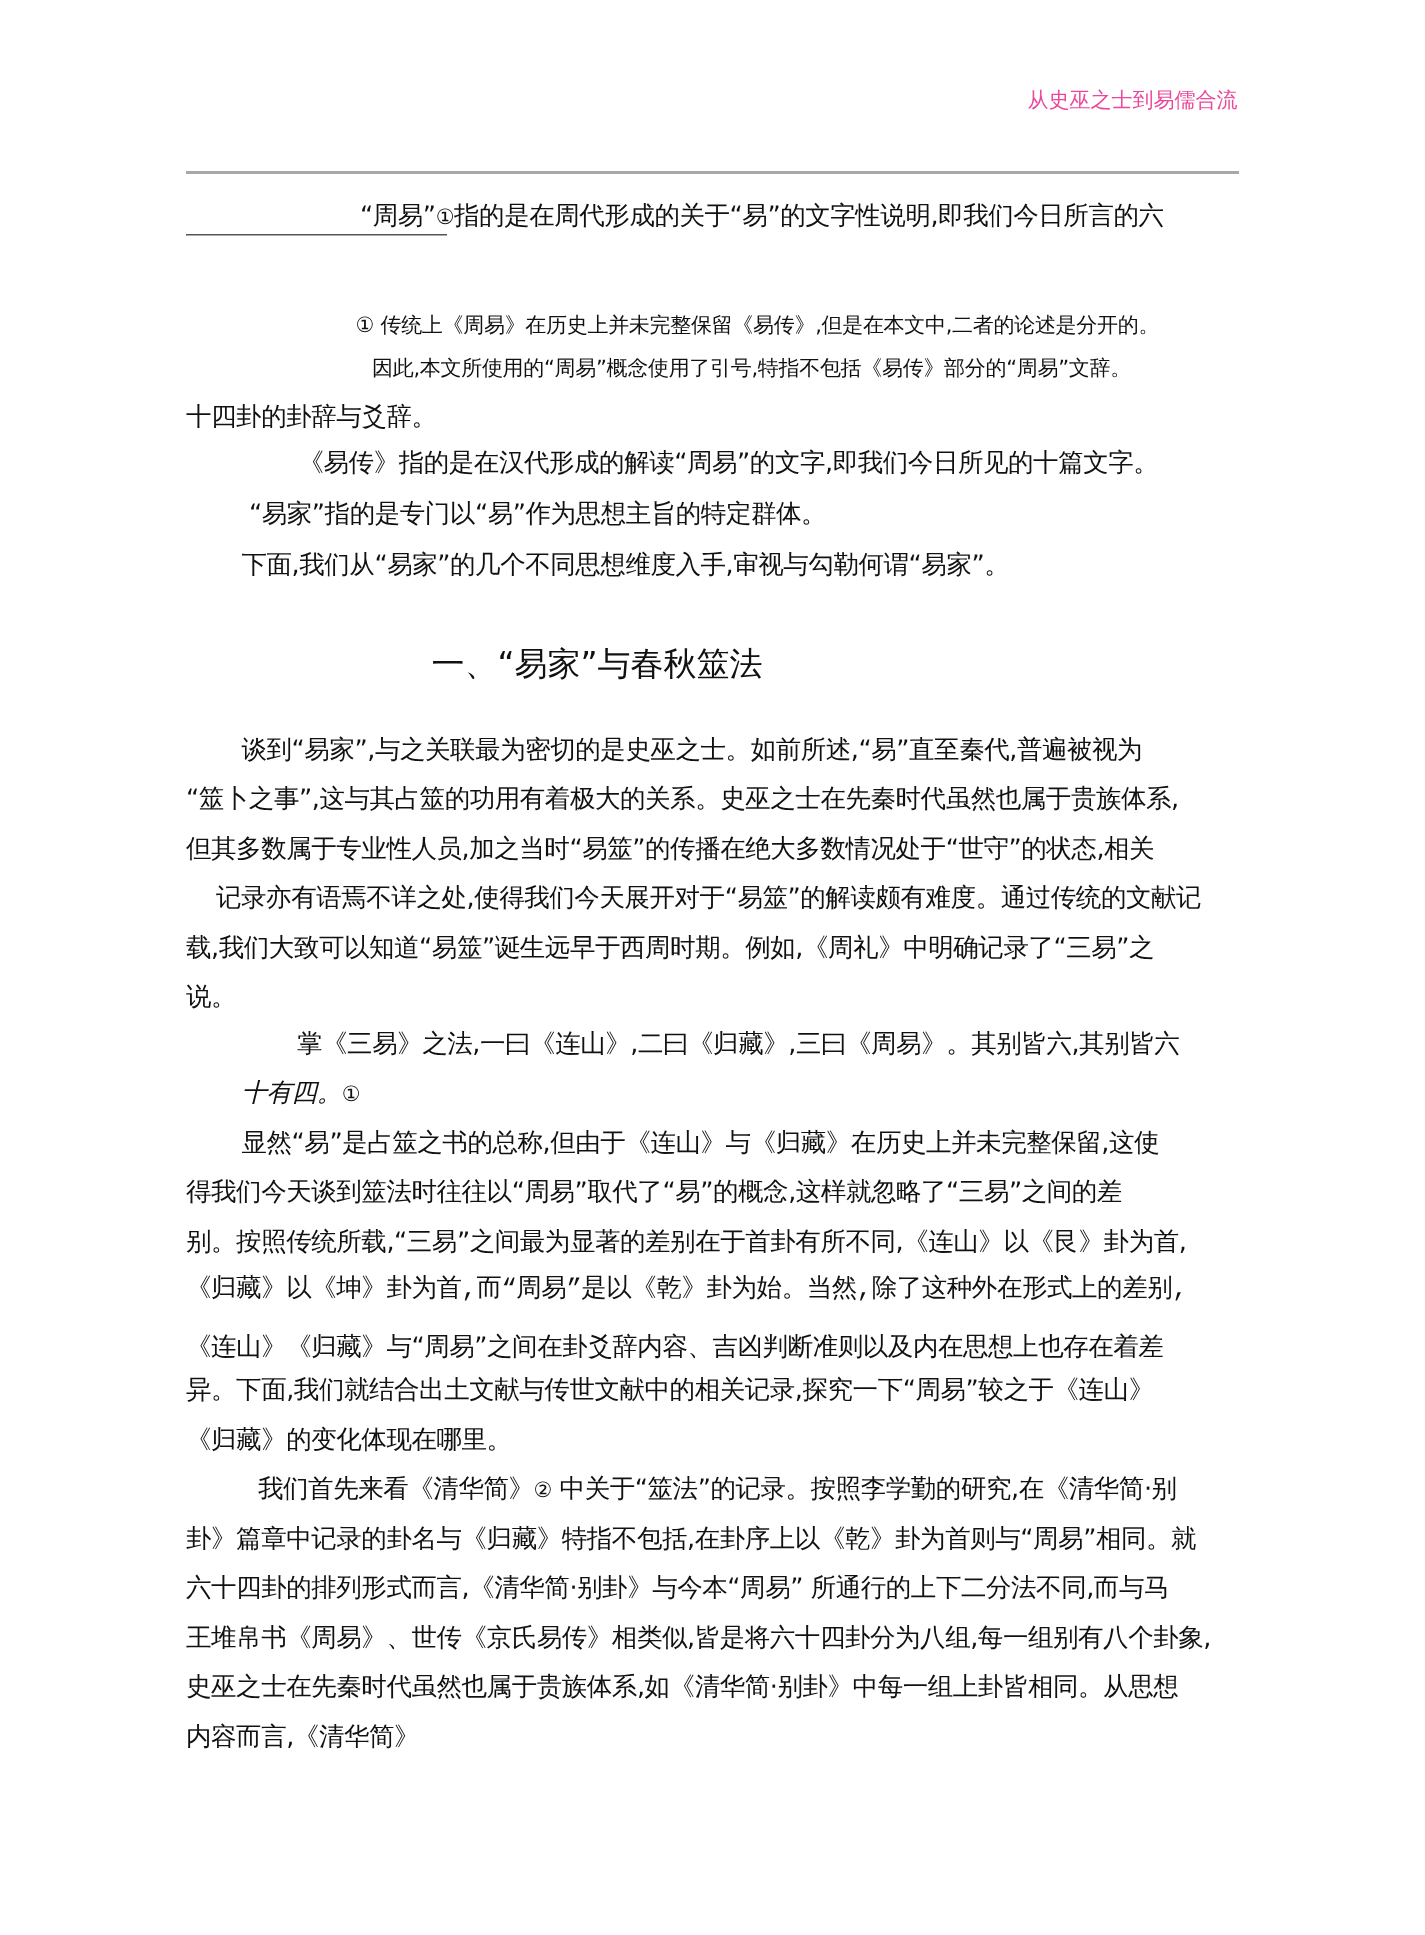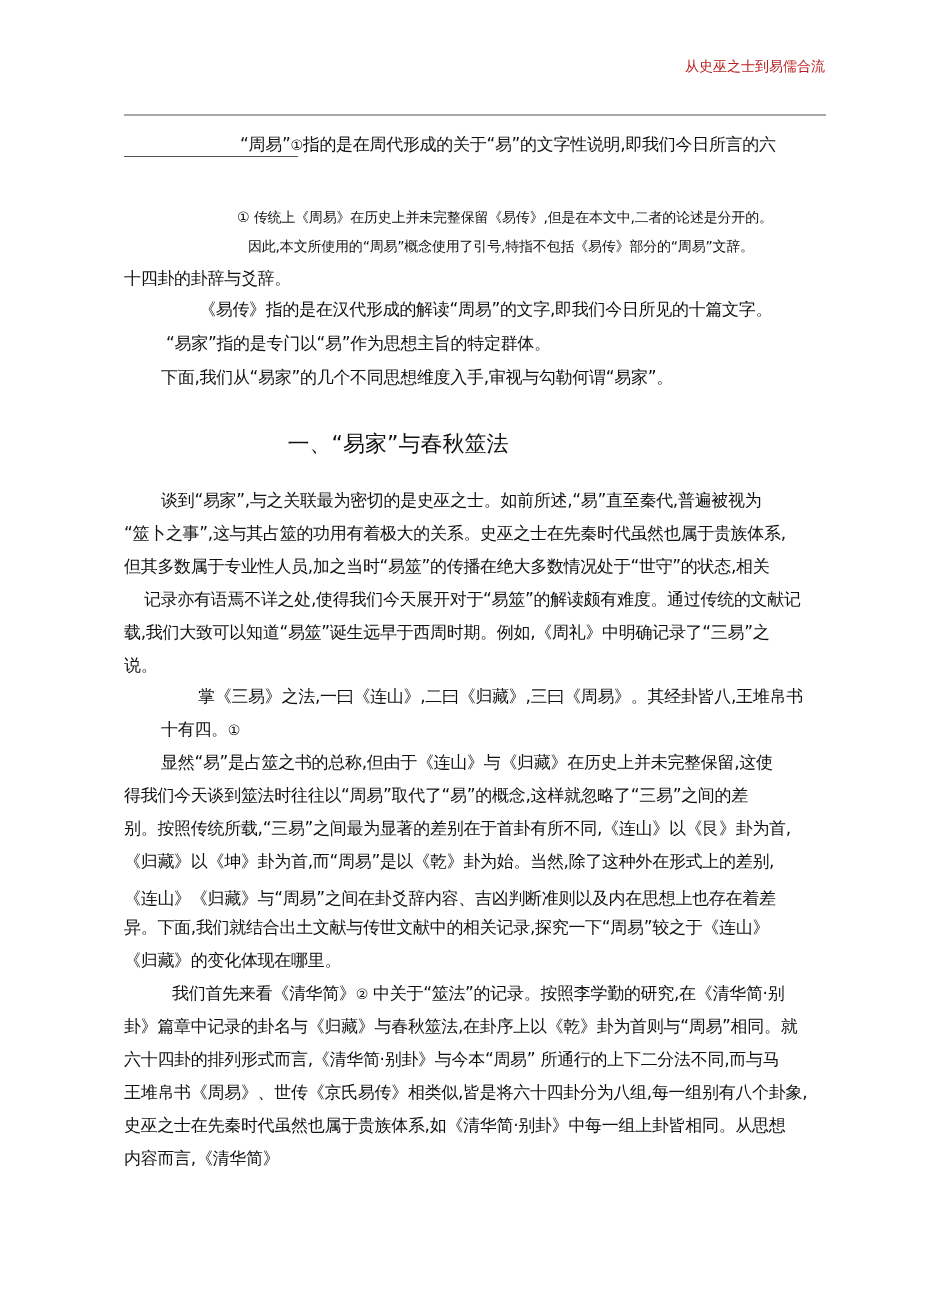--- a/index.html
+++ b/index.html
@@ -3,21 +3,21 @@
 <meta charset="utf-8">
 <style>
   html, body { margin: 0; padding: 0; background: #ffffff; }
   body {
     width: 950px; height: 1290px; position: relative; overflow: hidden;
     font-family: "DejaVu Sans", "Liberation Sans", sans-serif;
     color: #111111;
   }
   .page-header {
     position: absolute; top: 58px; right: 125px;
-    font-size: 14px; color: #b91c1c;
+    font-size: 14px; color: #ec4899;
   }
   .header-rule {
     position: absolute; top: 114px; left: 124px; width: 702px; height: 0;
     border-top: 2px solid #a8a8a8;
   }
   .fn-rule {
     position: absolute; top: 156px; left: 124px; width: 174px; height: 0;
     border-top: 1px solid #555;
   }
   .line {
@@ -58,33 +58,33 @@
 
 <div class="heading">一、“易家”与春秋筮法</div>
 
 <div class="line" style="top:490px; left:161px;">谈到“易家”,与之关联最为密切的是史巫之士。如前所述,“易”直至秦代,普遍被视为</div>
 <div class="line" style="top:523px; left:124px;">“筮卜之事”,这与其占筮的功用有着极大的关系。史巫之士在先秦时代虽然也属于贵族体系,</div>
 <div class="line" style="top:556px;">但其多数属于专业性人员,加之当时“易筮”的传播在绝大多数情况处于“世守”的状态,相关</div>
 <div class="line" style="top:589px;margin-left:20px;">记录亦有语焉不详之处,使得我们今天展开对于“易筮”的解读颇有难度。通过传统的文献记</div>
 <div class="line" style="top:622px;">载,我们大致可以知道“易筮”诞生远早于西周时期。例如,《周礼》中明确记录了“三易”之</div>
 <div class="line" style="top:655px;">说。</div>
 
-<div class="line" style="top:686px; left:198px;">掌《三易》之法,一曰《连山》,二曰《归藏》,三曰《周易》。其经卦皆八,王堆帛书</div>
-<div class="line" style="top:719px; left:161px;">
+<div class="line" style="top:686px; left:198px;">掌《三易》之法,一曰《连山》,二曰《归藏》,三曰《周易》。其别皆六,其别皆六</div>
+<div class="line" style="top:719px; left:161px;font-style:italic;">
   <span>十有四。</span><span class="mark">①</span>
 </div>
 
 <div class="line" style="top:752px; left:161px;">显然“易”是占筮之书的总称,但由于《连山》与《归藏》在历史上并未完整保留,这使</div>
 <div class="line" style="top:785px;">得我们今天谈到筮法时往往以“周易”取代了“易”的概念,这样就忽略了“三易”之间的差</div>
 <div class="line" style="top:818px;">别。按照传统所载,“三易”之间最为显著的差别在于首卦有所不同,《连山》以《艮》卦为首,</div>
-<div class="line" style="top:851px;">《归藏》以《坤》卦为首,而“周易”是以《乾》卦为始。当然,除了这种外在形式上的差别,</div>
+<div class="line" style="top:851px;font-family:Liberation Mono, monospace;">《归藏》以《坤》卦为首,而“周易”是以《乾》卦为始。当然,除了这种外在形式上的差别,</div>
 <div class="line" style="top:888px;">《连山》《归藏》与“周易”之间在卦爻辞内容、吉凶判断准则以及内在思想上也存在着差</div>
 <div class="line" style="top:917px;">异。下面,我们就结合出土文献与传世文献中的相关记录,探究一下“周易”较之于《连山》</div>
 <div class="line" style="top:950px;">《归藏》的变化体现在哪里。</div>
 
 <div class="line" style="top:983px; left:172px;">
   <span>我们首先来看《清华简》</span><span class="mark">②</span> <span>中关于“筮法”的记录。按照李学勤的研究,在《清华简·别</span>
 </div>
-<div class="line" style="top:1016px;">卦》篇章中记录的卦名与《归藏》与春秋筮法,在卦序上以《乾》卦为首则与“周易”相同。就</div>
+<div class="line" style="top:1016px;">卦》篇章中记录的卦名与《归藏》特指不包括,在卦序上以《乾》卦为首则与“周易”相同。就</div>
 <div class="line" style="top:1049px;">六十四卦的排列形式而言,《清华简·别卦》与今本“周易” 所通行的上下二分法不同,而与马</div>
 <div class="line" style="top:1082px;">王堆帛书《周易》、世传《京氏易传》相类似,皆是将六十四卦分为八组,每一组别有八个卦象,</div>
 <div class="line" style="top:1115px;">史巫之士在先秦时代虽然也属于贵族体系,如《清华简·别卦》中每一组上卦皆相同。从思想</div>
 <div class="line" style="top:1148px;">内容而言,《清华简》</div>
 
 </body></html>

